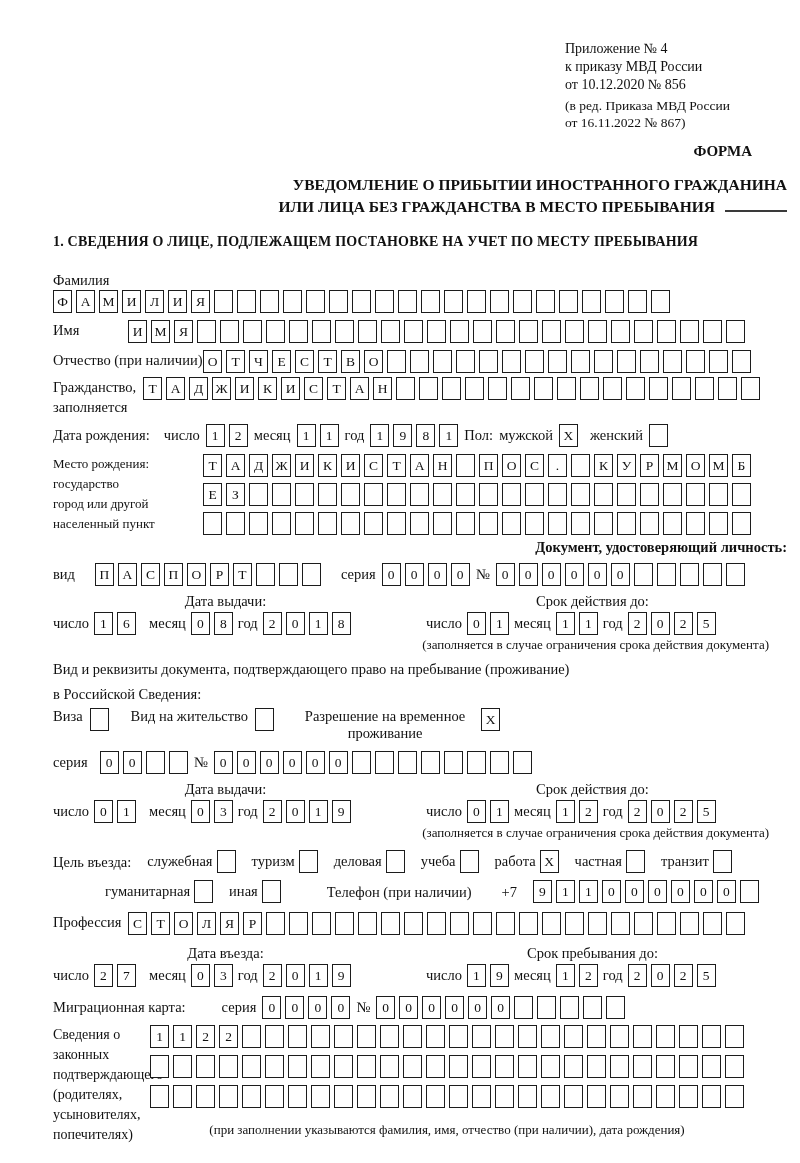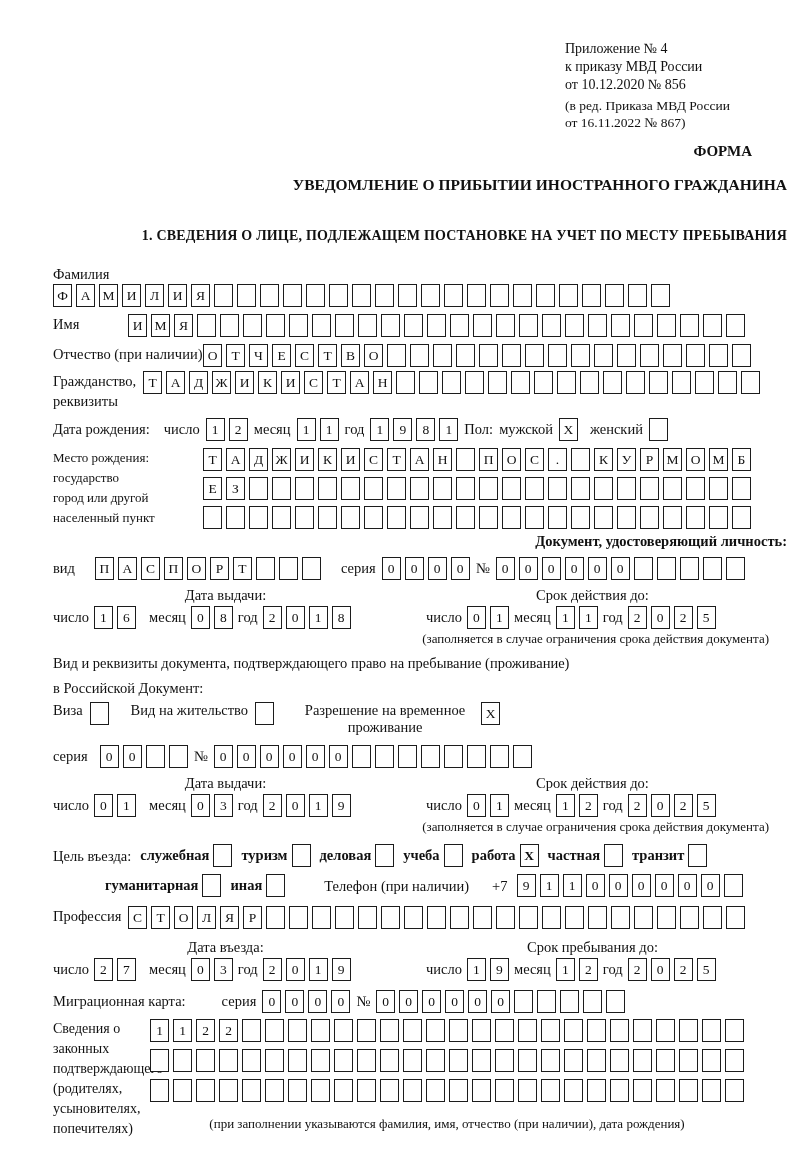--- a/index.html
+++ b/index.html
@@ -12,21 +12,21 @@
     font-family:"Liberation Serif", serif;
     overflow:hidden;
   }
   .hdr-right{margin-left:auto;width:200px;margin-right:22px;}
   .hdr-line{font-size:14px;line-height:18px;}
   .hdr-line.small{font-size:13.5px;line-height:16.5px;}
   .hdr-line.gap-top{margin-top:4px;}
   .forma{margin-top:12px;text-align:right;padding-right:35px;font-weight:bold;font-size:15px;}
   .title{margin-top:14px;text-align:right;font-weight:bold;font-size:15.5px;line-height:22px;}
   .t-underline{display:inline-block;width:62px;border-bottom:2px solid #3a3a3a;margin-left:10px;height:14px;}
-  .sec-heading{margin-top:32px;text-align:right;font-weight:bold;font-size:14px;letter-spacing:0.2px;}
+  .sec-heading{margin-top:16px;text-align:left;font-weight:bold;font-size:14px;letter-spacing:0.2px;}
   .frow{display:flex;align-items:flex-start;margin-top:7px;}
   .flabel{font-size:14.5px;line-height:20px;flex:0 0 auto;}
   .w75{width:75px;}
   .w90{width:90px;}
   .w150{width:150px;}
   .w97{width:97px;font-size:14px;}
   .boxrow{display:inline-flex;gap:4px;flex:0 0 auto;}
   .cb{
     width:17px;min-width:17px;height:21px;
     border:1.6px solid #1c1c1c;
@@ -48,22 +48,22 @@
   .intro{font-size:14.5px;line-height:18px;margin-top:7px;}
   .opt-row{display:flex;align-items:flex-start;gap:22px;margin-top:5px;}
   .opt{display:flex;align-items:flex-start;gap:7px;}
   .opt-label{font-size:14.5px;line-height:17px;}
   .opt-label.centered{text-align:center;}
   .wrap170{max-width:178px;}
   .wrap195{max-width:192px;}
   .gap14{margin-left:14px;}
   .gap30{margin-left:30px;}
   .indent52{margin-left:52px;}
-  .purpose{display:flex;align-items:center;gap:9px;}
-  .p-item{display:flex;align-items:flex-start;gap:4px;font-weight:bold;}
+  .purpose{display:flex;align-items:center;gap:16px;}
+  .p-item{display:flex;align-items:flex-start;gap:4px;}
   .p-lbl{font-size:14.5px;line-height:22px;}
   .rep-note{margin-top:6px;text-align:center;}
   .label-line{font-size:13px;line-height:20px;}
   .rep-label .label-line{font-size:14px;line-height:20px;}
 </style>
 </head>
 <body>
 
 <div class="page">
 
@@ -72,20 +72,21 @@
     <div class="hdr-line">к приказу МВД России</div>
     <div class="hdr-line">от 10.12.2020 № 856</div>
     <div class="hdr-line small gap-top">(в ред. Приказа МВД России</div>
     <div class="hdr-line small">от 16.11.2022 № 867)</div>
   </div>
 
   <div class="forma">ФОРМА</div>
 
   <div class="title">
     <div>УВЕДОМЛЕНИЕ О ПРИБЫТИИ ИНОСТРАННОГО ГРАЖДАНИНА</div>
+    <div><span>ИЛИ ЛИЦА БЕЗ ГРАЖДАНСТВА В МЕСТО ПРЕБЫВАНИЯ</span><span class="t-underline"></span></div>
   </div>
 
   <div class="sec-heading">1. СВЕДЕНИЯ О ЛИЦЕ, ПОДЛЕЖАЩЕМ ПОСТАНОВКЕ НА УЧЕТ ПО МЕСТУ ПРЕБЫВАНИЯ</div>
 
   <div class="frow" style="margin-top:20px;flex-direction:column;">
     <div class="flabel w75">Фамилия</div>
     <div class="boxrow">
         <span class="cb">Ф</span>
         <span class="cb">А</span>
         <span class="cb">М</span>
@@ -173,21 +174,21 @@
         <span class="cb"></span>
         <span class="cb"></span>
         <span class="cb"></span>
         <span class="cb"></span>
         <span class="cb"></span>
         <span class="cb"></span>
       </div>
   </div>
 
   <div class="frow" style="margin-top:4px;">
-    <div class="flabel w90">Гражданство, реквизиты</div>
+    <div class="flabel w90">Гражданство, заполняется</div>
     <div class="boxrow">
         <span class="cb">Т</span>
         <span class="cb">А</span>
         <span class="cb">Д</span>
         <span class="cb">Ж</span>
         <span class="cb">И</span>
         <span class="cb">К</span>
         <span class="cb">И</span>
         <span class="cb">С</span>
         <span class="cb">Т</span>
@@ -408,21 +409,21 @@
             <span class="cb">0</span>
             <span class="cb">2</span>
             <span class="cb">5</span>
           </span>
       </div>
     </div>
   </div>
   <div class="note note-right">(заполняется в случае ограничения срока действия документа)</div>
 
   <div class="intro">Вид и реквизиты документа, подтверждающего право на пребывание (проживание)</div>
-  <div class="intro">в Российской Документ:</div>
+  <div class="intro">в Российской Сведения:</div>
 
   <div class="opt-row">
     <div class="opt">
       <span class="opt-label">Виза</span>
       <span class="cb"></span>
     </div>
     <div class="opt">
       <span class="opt-label">Вид на жительство</span>
       <span class="cb"></span>
     </div>

